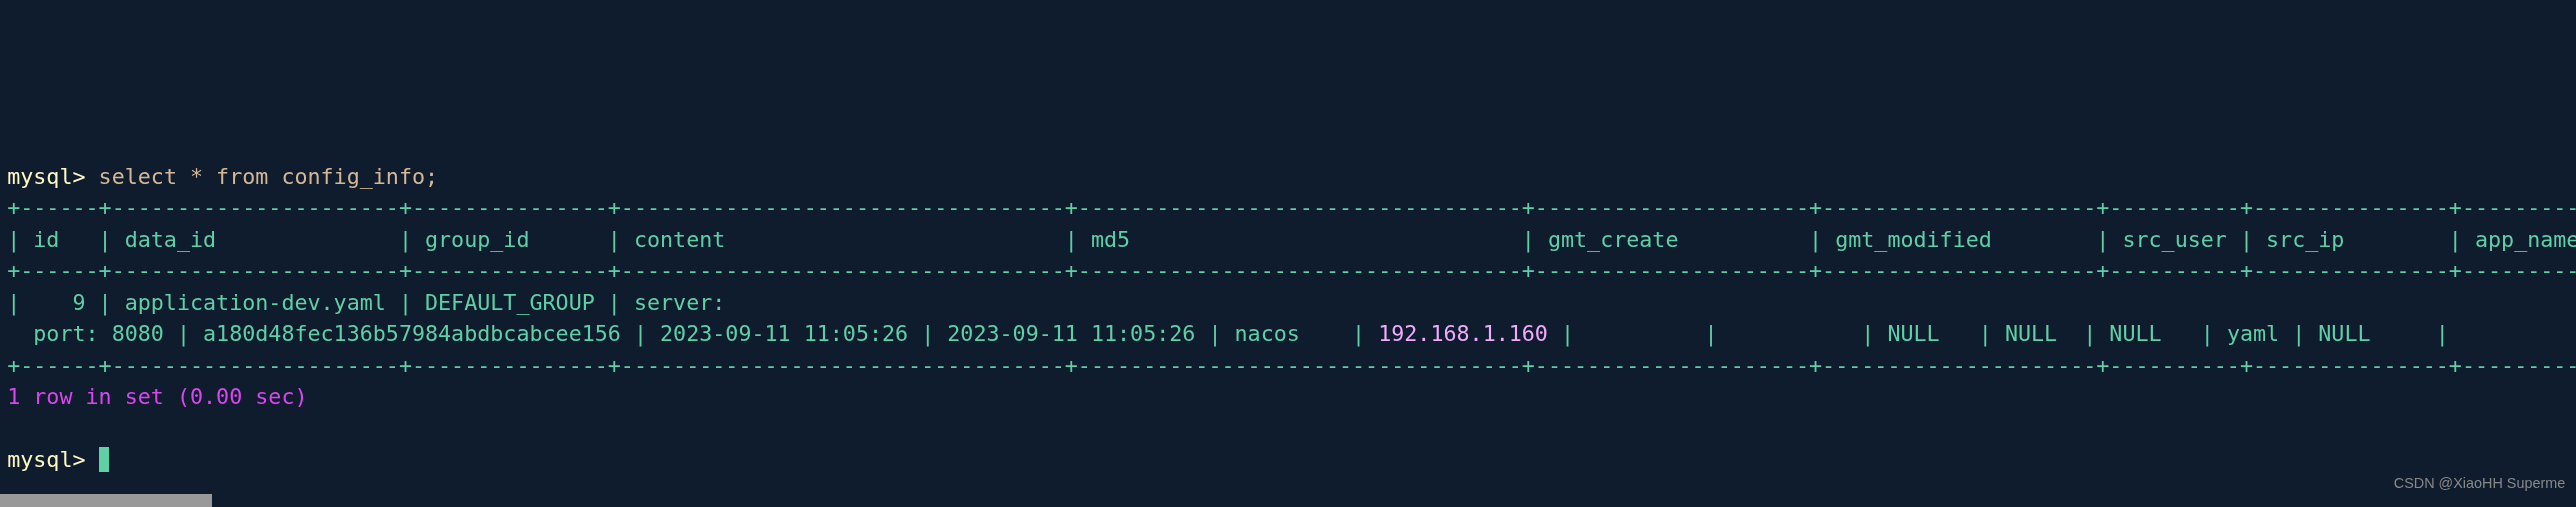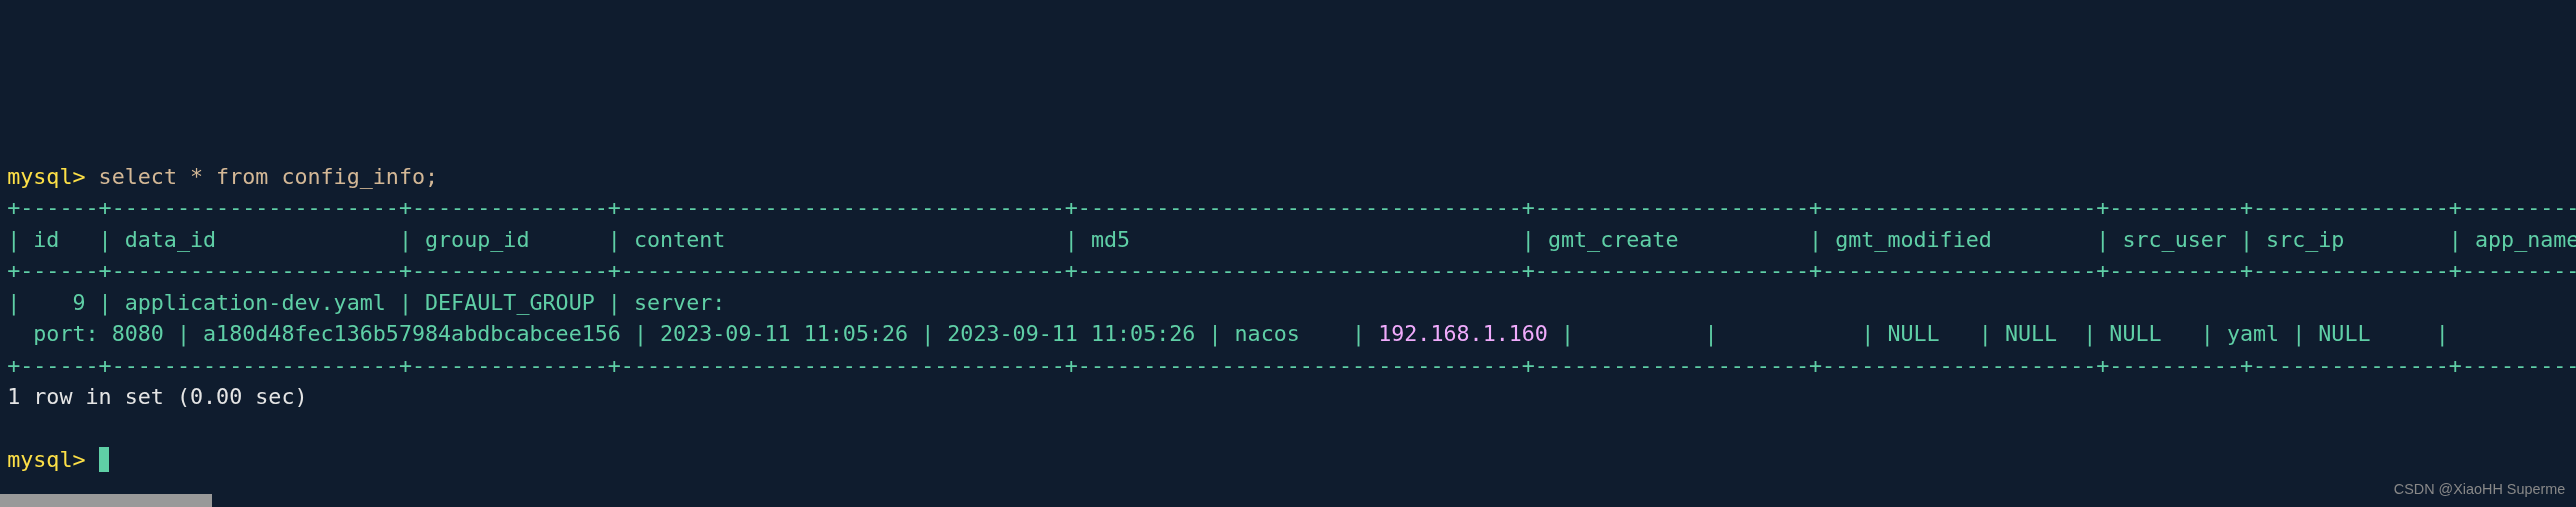--- a/index.html
+++ b/index.html
@@ -14,51 +14,51 @@
       line-height: 1.45;
       color: #5fcfa6;
       padding: 3.6px 7.2px;
       white-space: pre;
       overflow-x: hidden;
     }
     .terminal {
       width: 100%;
     }
     .prompt {
-      color: #fde047;
+      color: #fef9c3;
     }
     .command {
       color: #d4b896;
       text-align: right;
     }
     .separator {
       color: #5fcfa6;
     }
     .header {
       color: #5fcfa6;
     }
     .data-text {
       color: #5fcfa6;
     }
     .highlight {
       color: #f0abfc;
     }
     .result-text {
-      color: #e5e5e5;
+      color: #d946ef;
     }
     .cursor {
       display: inline-block;
       width: 10.8px;
       height: 25px;
       background-color: #5fcfa6;
       vertical-align: text-bottom;
     }
     .watermark {
       position: fixed;
-      bottom: 7px;
+      bottom: 13px;
       right: 10.8px;
       color: #888;
       font-size: 14.4px;
       font-family: sans-serif;
     }
     .bottom-bar {
       position: fixed;
       bottom: 0;
       left: 0;
       width: 212px;

